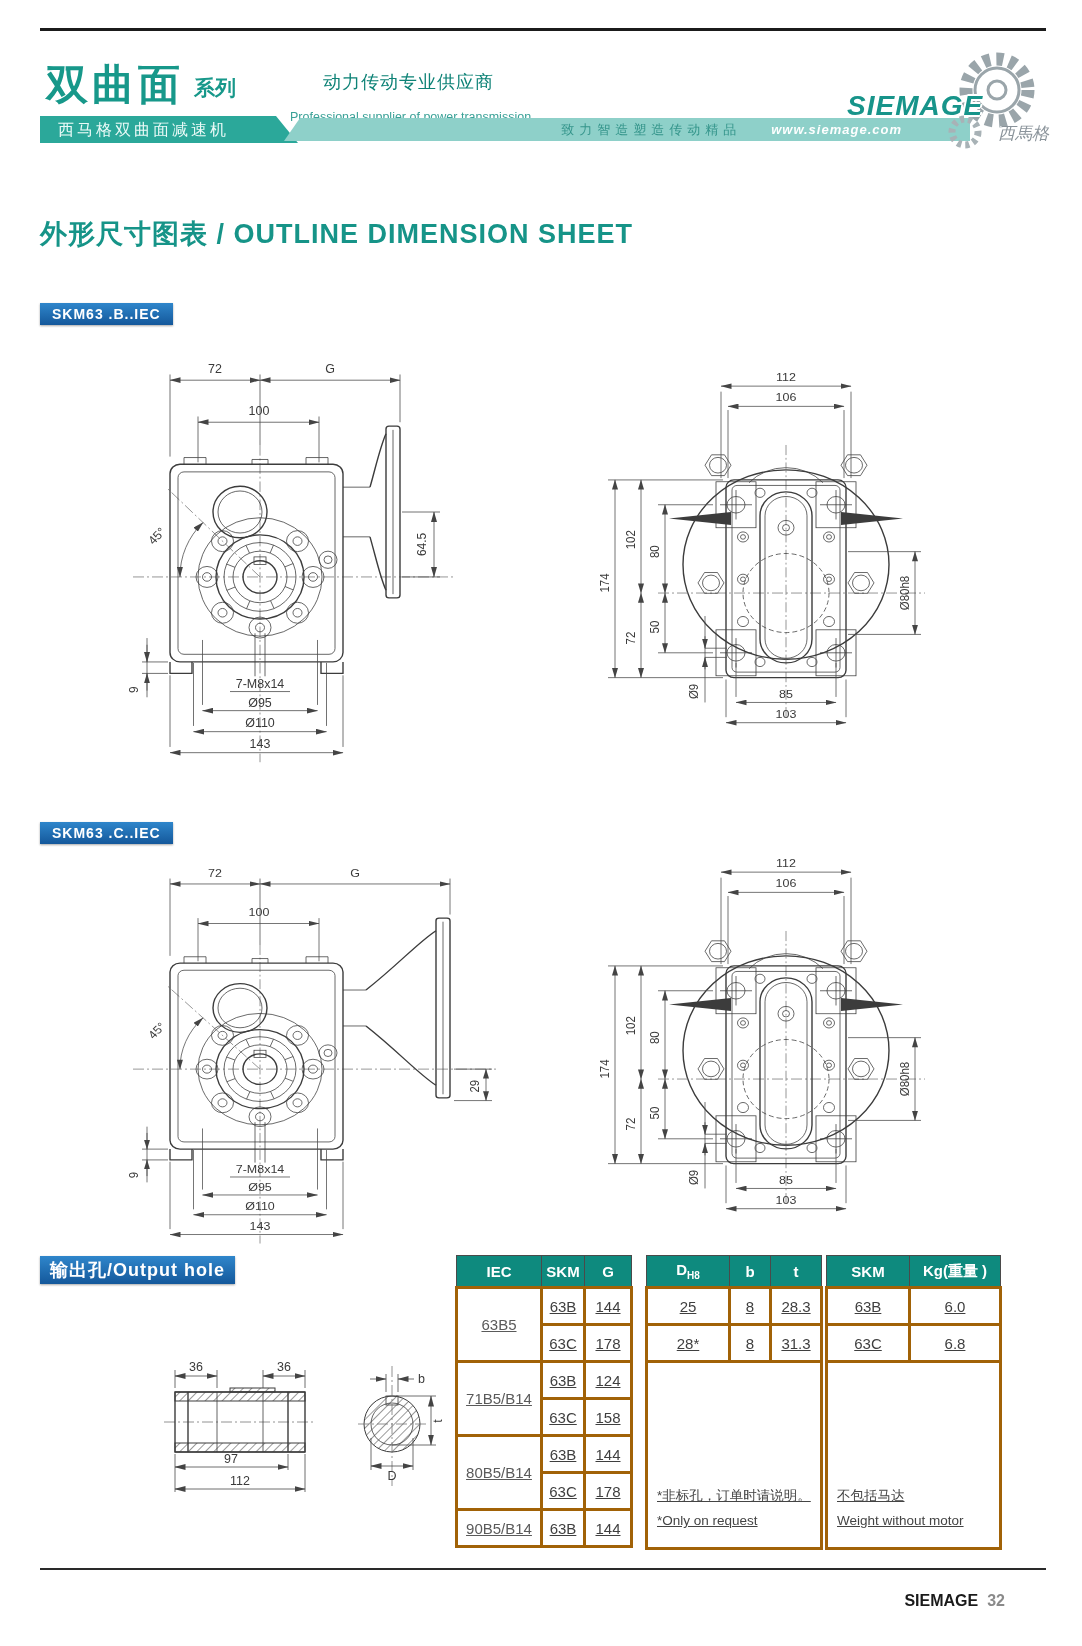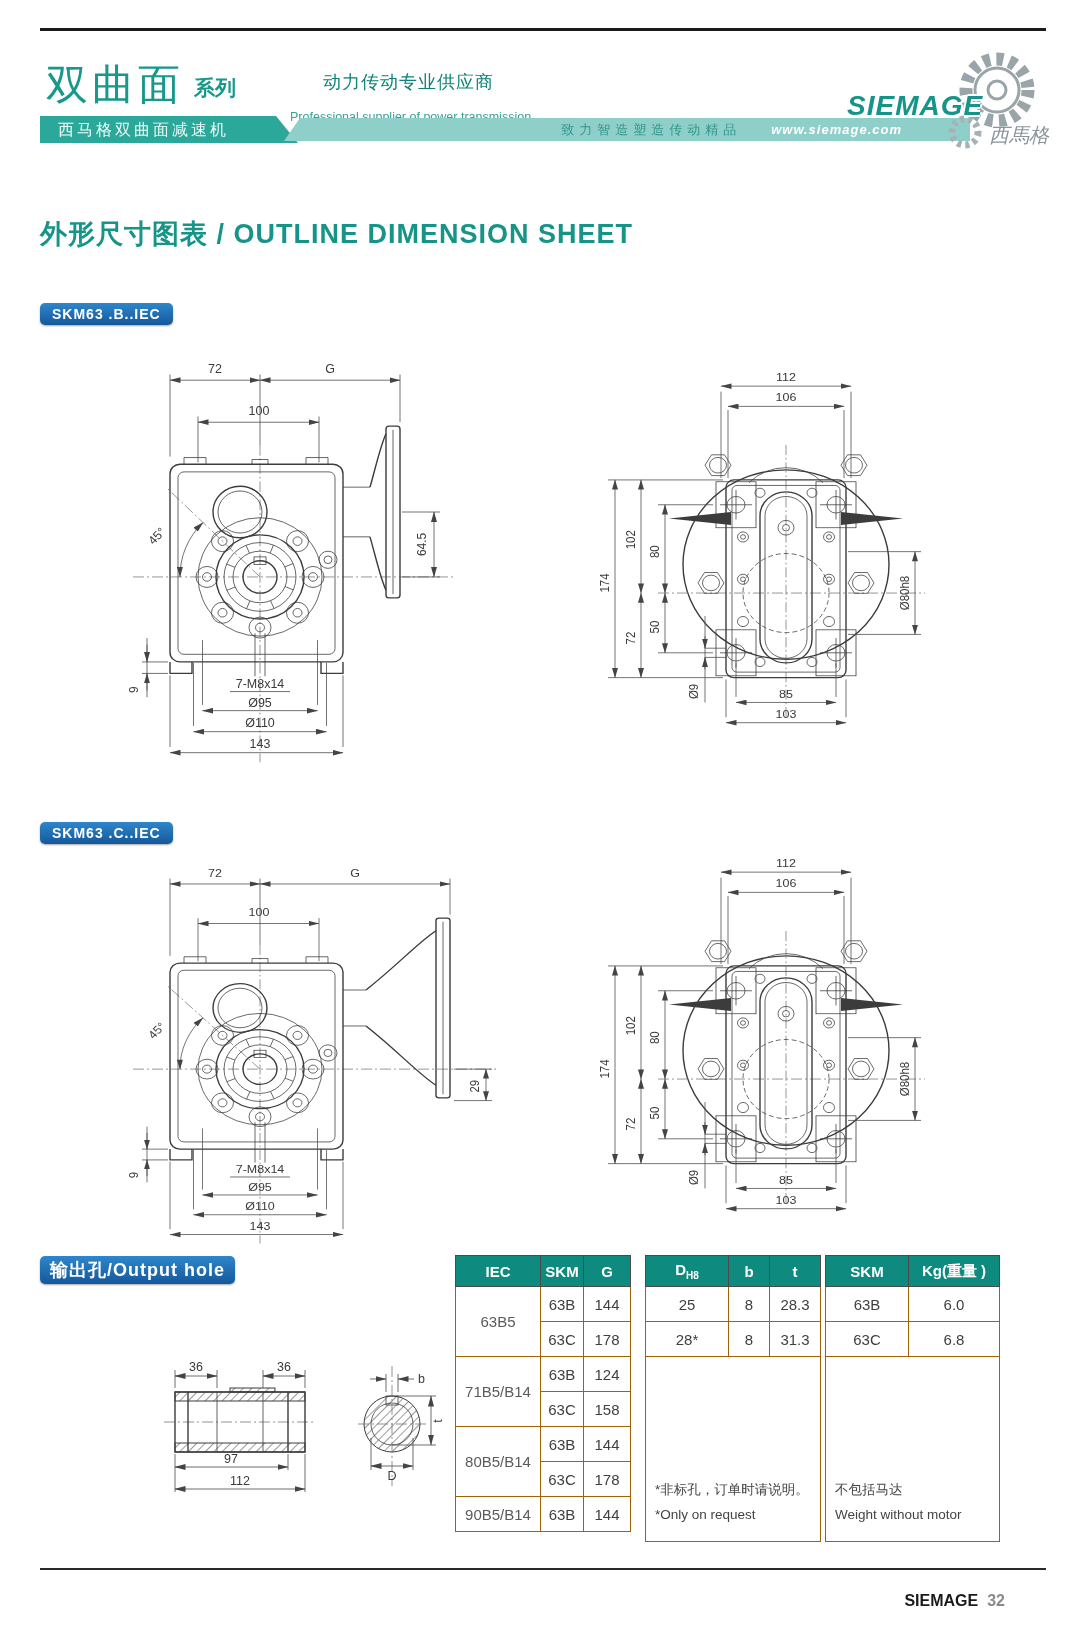--- a/index.html
+++ b/index.html
@@ -3,63 +3,63 @@
 <meta charset="utf-8">
 <style>
   html,body{margin:0;padding:0;background:#e8e8e8;}
   #page{position:relative;width:1082px;height:1646px;background:#fff;overflow:hidden;
         font-family:"Liberation Sans",sans-serif;color:#333;}
   .abs{position:absolute;}
 
   
   .toprule{left:40px;top:28px;width:1006px;height:3px;background:#1b1b1b;}
   .series{left:46px;top:64px;display:flex;align-items:flex-end;gap:10px;color:#17988a;}
-  .series .big{font-size:42px;font-weight:normal;letter-spacing:4px;line-height:1;}
+  .series .big{font-size:42px;font-weight:bold;letter-spacing:4px;line-height:1;}
   .series .small{font-size:21px;font-weight:bold;padding-bottom:4px;}
   .banner{left:40px;top:116px;width:240px;height:27px;background:#2ba89a;color:#eafaf7;
           font-size:16px;letter-spacing:3px;line-height:27px;padding-left:18px;
           clip-path:polygon(0 0,calc(100% - 22px) 0,100% 100%,0 100%);}
   .supplier{left:290px;top:70px;}
   .supplier .cn{font-size:18px;font-weight:normal;color:#0d8276;letter-spacing:1px;margin-left:33px;}
   .supplier .en{font-size:12.5px;color:#3aa197;margin-top:16px;}
   .lightbar{left:284px;top:118px;width:686px;height:23px;background:#8ed0c9;
             display:flex;align-items:center;justify-content:flex-end;padding-right:68px;box-sizing:border-box;
             clip-path:polygon(16px 0,100% 0,100% 100%,0 100%);}
   .slogan{font-size:13px;color:#34958b;letter-spacing:5px;}
   .website{font-size:13px;font-weight:bold;font-style:italic;color:#fdfefe;margin-left:30px;letter-spacing:1px;}
   .logo{left:845px;top:50px;width:210px;height:100px;}
   .logo .brand{position:absolute;left:2px;top:40px;font-size:28px;font-weight:bold;font-style:italic;
                color:#17948a;letter-spacing:1px;
                text-shadow:-2px 0 0 #fff,2px 0 0 #fff,0 2px 0 #fff,0 -2px 0 #fff;}
-  .logo .brandcn{position:absolute;right:6px;top:72px;font-size:20px;font-style:italic;color:#8b949b;
+  .logo .brandcn{position:absolute;right:6px;top:72px;font-size:17px;font-style:italic;color:#8b949b;
                text-shadow:-1px 0 0 #fff,1px 0 0 #fff;}
 
   
   .pagetitle{left:40px;top:216px;font-size:27px;font-weight:bold;color:#169488;letter-spacing:1px;}
-  .badge{background:linear-gradient(#2f86cb,#14589b);color:#fff;border-radius:5px;
+  .badge{background:linear-gradient(#2f86cb,#14589b);color:#fff;border-radius:0;
          font-size:14px;font-weight:bold;padding:3px 12px;letter-spacing:1px;box-shadow:0 1px 2px rgba(0,0,0,.35);}
   .badge1{left:40px;top:303px;}
   .badge2{left:40px;top:822px;}
   .badge3{left:40px;top:1256px;font-size:18px;padding:2px 10px;}
 
   
   svg text{font-family:"Liberation Sans",sans-serif;font-size:12.5px;fill:#3a3a3a;}
   .dt{text-anchor:middle;}
   .ol{fill:none;stroke:#3c3c3c;stroke-width:1.4;stroke-linejoin:round;}
   .tl{fill:none;stroke:#3c3c3c;stroke-width:0.8;}
   .cl{fill:none;stroke:#777;stroke-width:0.8;stroke-dasharray:11 3 2 3;}
   .dl{fill:none;stroke:#4a4a4a;stroke-width:0.8;}
   .dla{marker-start:url(#aS);marker-end:url(#aE);}
   .hatchf{fill:url(#hatch);stroke:#3c3c3c;stroke-width:1;}
   .solid{fill:#3c3c3c;stroke:none;}
 
   
   table.dim{border-collapse:collapse;font-size:15px;color:#3f3f3f;}
   table.dim th{background:#0e8a7e;color:#fff;font-weight:bold;border:1px solid #4a4a4a;height:28px;font-size:15px;}
-  table.dim td{border:1px solid #a16207;text-align:center;height:34px;padding:0 4px;}
+  table.dim td{border:3px solid #a16207;text-align:center;height:34px;padding:0 4px;text-decoration:underline;}
   td.iec{color:#5a5a5a;font-size:15px;}
   td.note{vertical-align:bottom;text-align:left !important;font-size:13.5px;color:#444;
           padding:0 9px 14px 9px !important;line-height:25px;}
   .t1{left:455px;top:1255px;}
   .t2{left:645px;top:1255px;}
   .t3{left:825px;top:1255px;}
 
   
   .botrule{left:40px;top:1568px;width:1006px;height:2px;background:#2a2a2a;}
   .footer{left:845px;top:1592px;width:160px;text-align:right;font-size:16px;font-weight:bold;color:#1a1a1a;}

